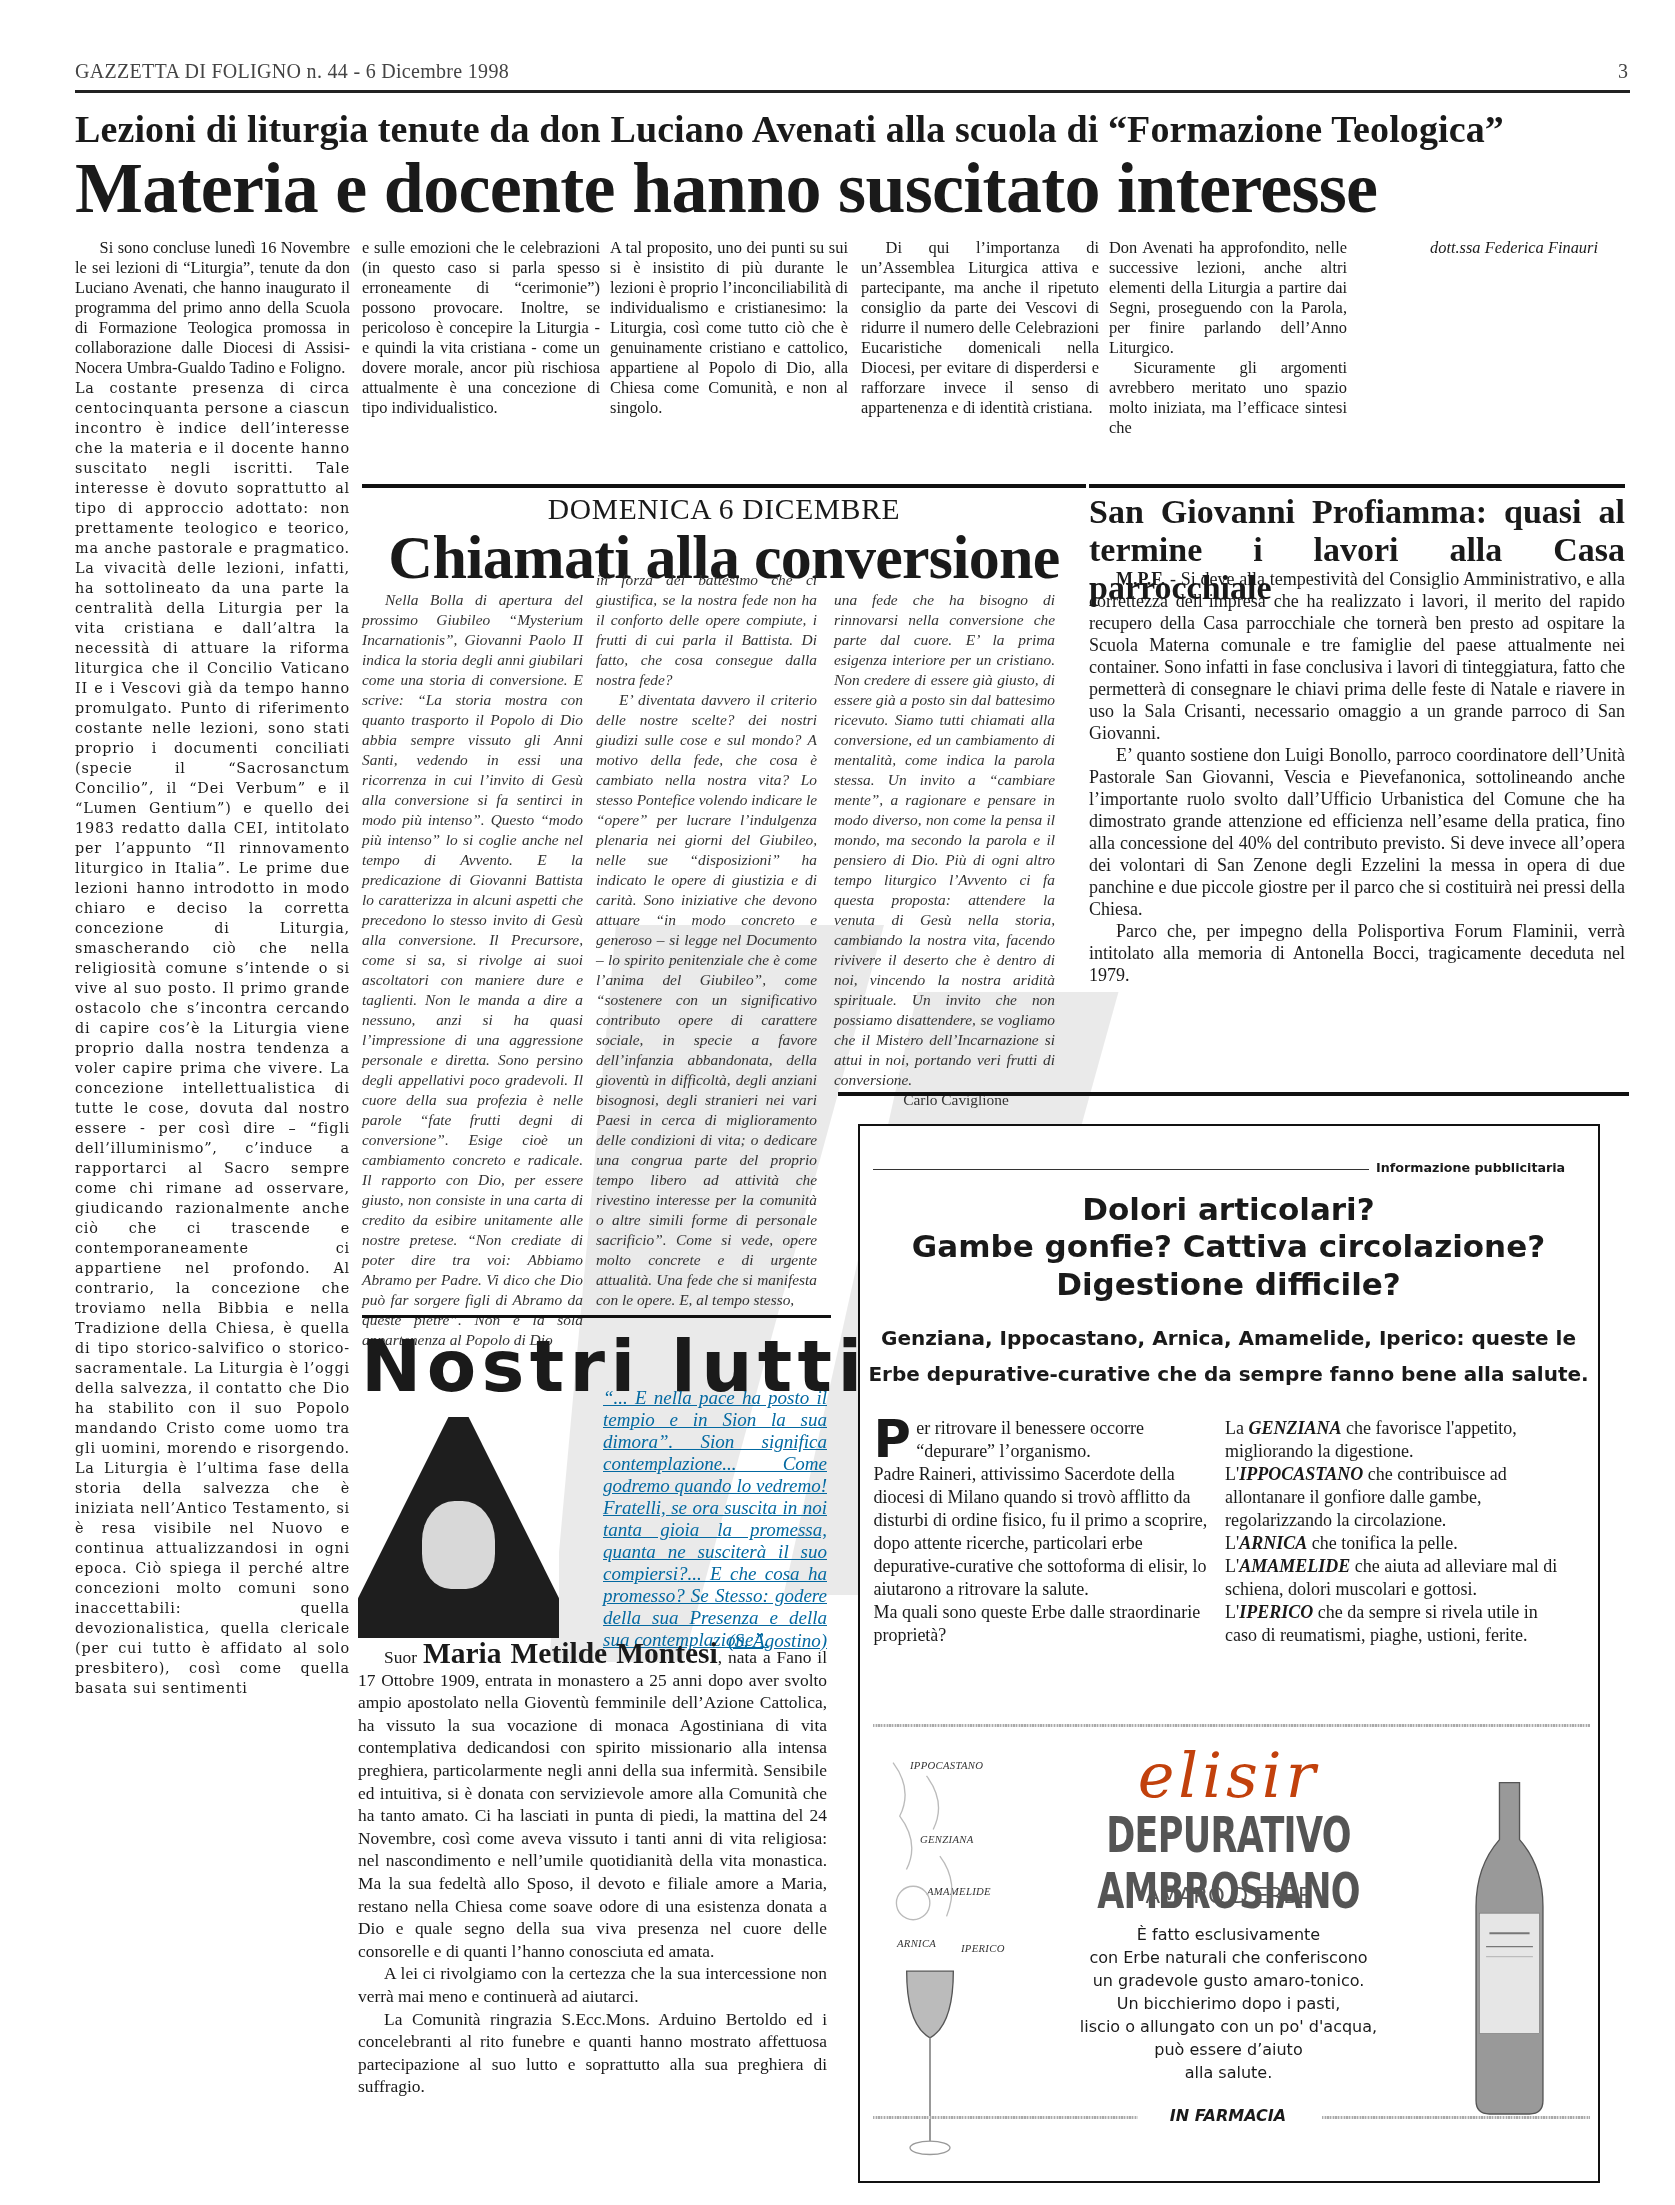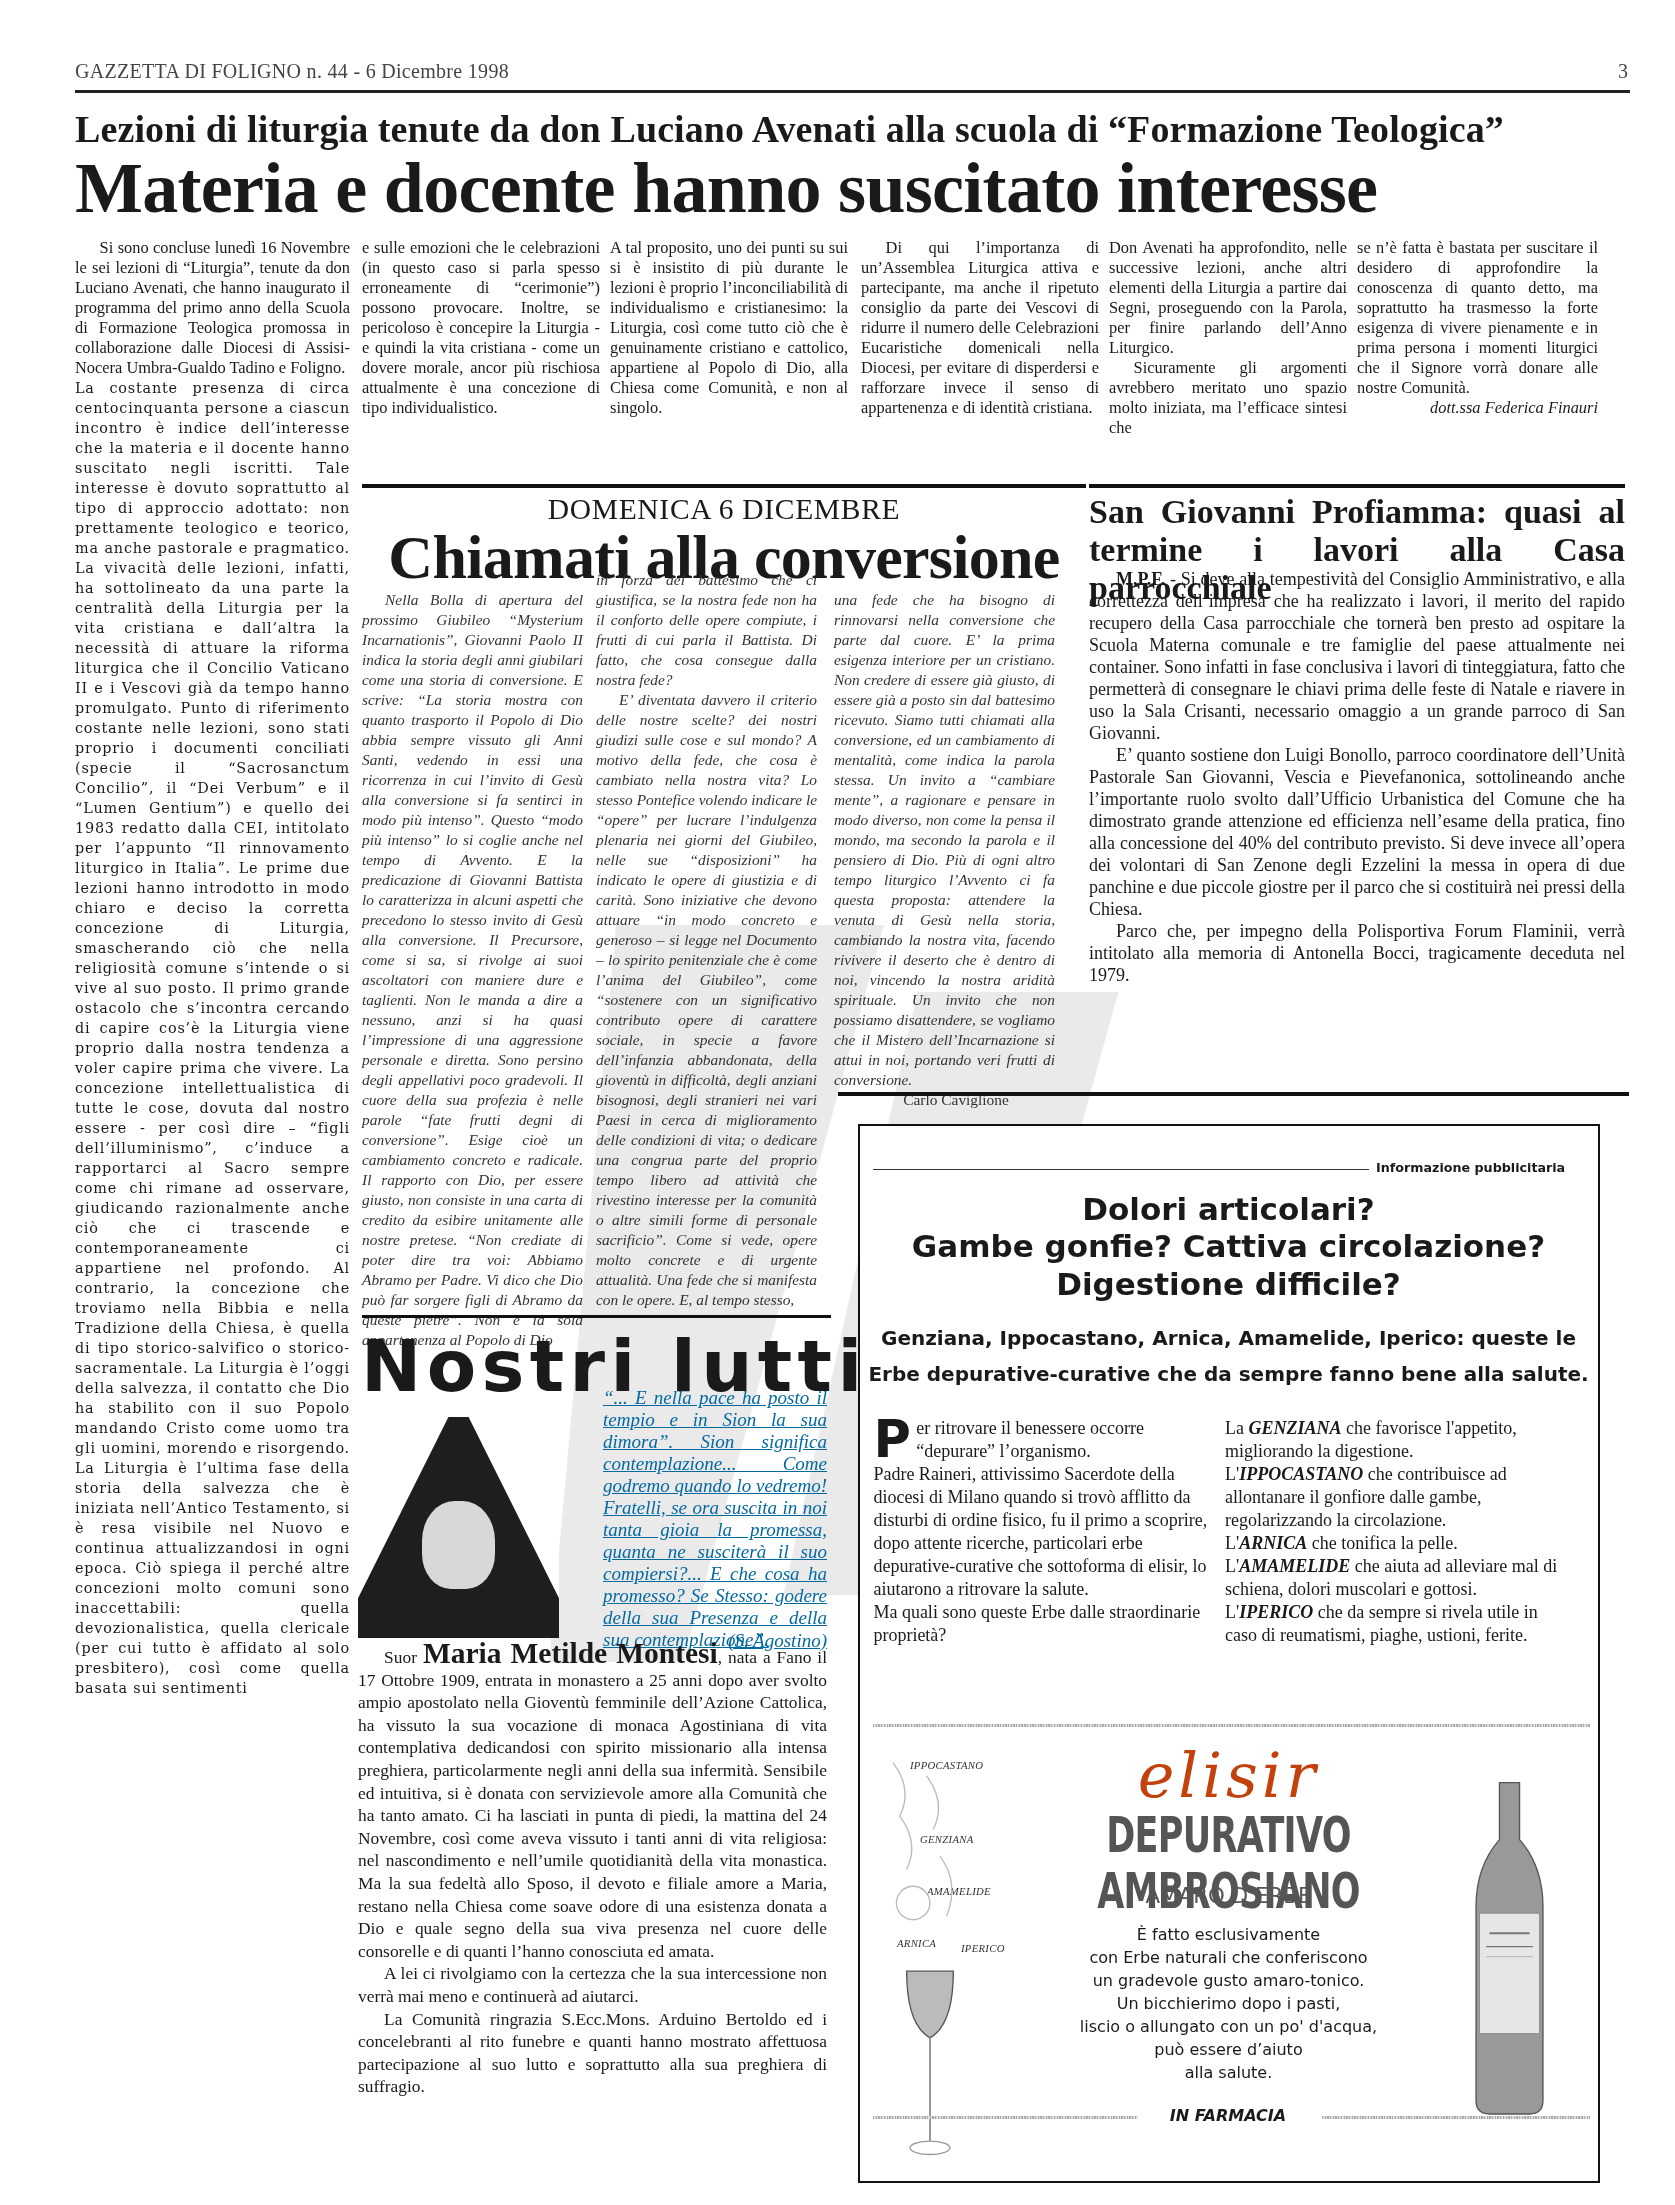--- a/index.html
+++ b/index.html
@@ -83,21 +83,20 @@
   <p class="noindent">A tal proposito, uno dei punti su sui si è insistito di più durante le lezioni è proprio l’inconciliabilità di individualismo e cristianesimo: la Liturgia, così come tutto ciò che è genuinamente cristiano e cattolico, appartiene al Popolo di Dio, alla Chiesa come Comunità, e non al singolo.</p>
 </div>
 <div class="col" style="left:861px; top:238px; width:238px;">
   <p>Di qui l’importanza di un’Assemblea Liturgica attiva e partecipante, ma anche il ripetuto consiglio da parte dei Vescovi di ridurre il numero delle Celebrazioni Eucaristiche domenicali nella Diocesi, per evitare di disperdersi e rafforzare invece il senso di appartenenza e di identità cristiana.</p>
 </div>
 <div class="col" style="left:1109px; top:238px; width:238px;">
   <p class="noindent">Don Avenati ha approfondito, nelle successive lezioni, anche altri elementi della Liturgia a partire dai Segni, proseguendo con la Parola, per finire parlando dell’Anno Liturgico.</p>
   <p>Sicuramente gli argomenti avrebbero meritato uno spazio molto iniziata, ma l’efficace sintesi che</p>
 </div>
 <div class="col" style="left:1357px; top:238px; width:241px;">
-  <p class="noindent">se n’è fatta è bastata per suscitare il desidero di approfondire la conoscenza di quanto detto, ma soprattutto ha trasmesso la forte esigenza di vivere pienamente e in prima persona i momenti liturgici che il Signore vorrà donare alle nostre Comunità.</p>
   <p class="signature">dott.ssa Federica Finauri</p>
 </div>
 
 <div class="thick-rule" style="left:362px; top:484px; width:724px;"></div>
 <div class="thick-rule" style="left:1089px; top:484px; width:536px;"></div>
 
 <div class="abs sec-kicker" style="left:362px; top:493px; width:724px;">DOMENICA 6 DICEMBRE</div>
 <div class="abs sec-title" style="left:362px; top:526px; width:724px;">Chiamati alla conversione</div>
 
 <div class="col italic" style="left:362px; top:590px; width:221px; font-size:15.4px; line-height:20px; color:#333;">

